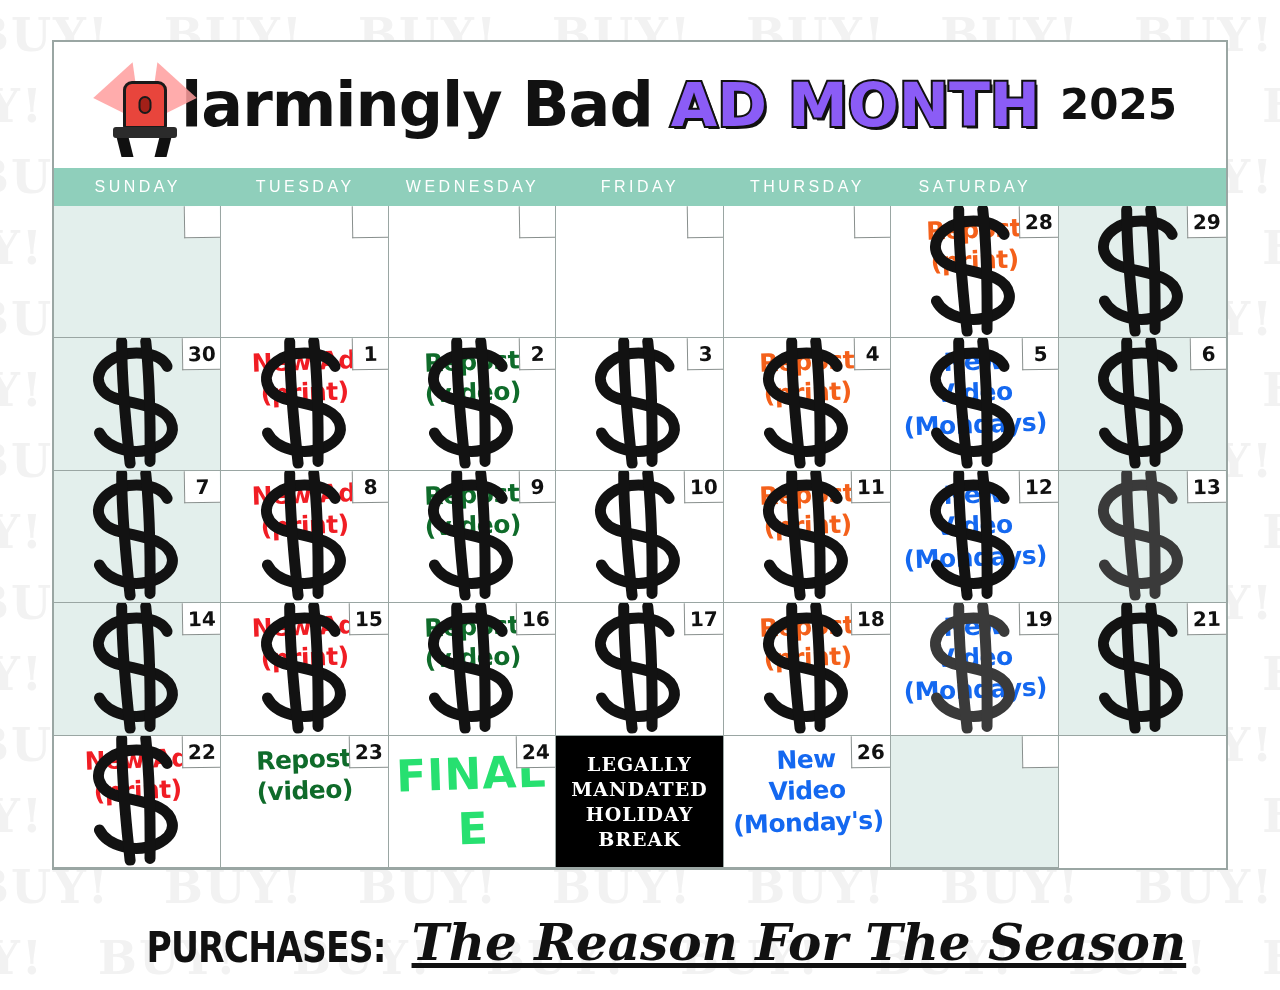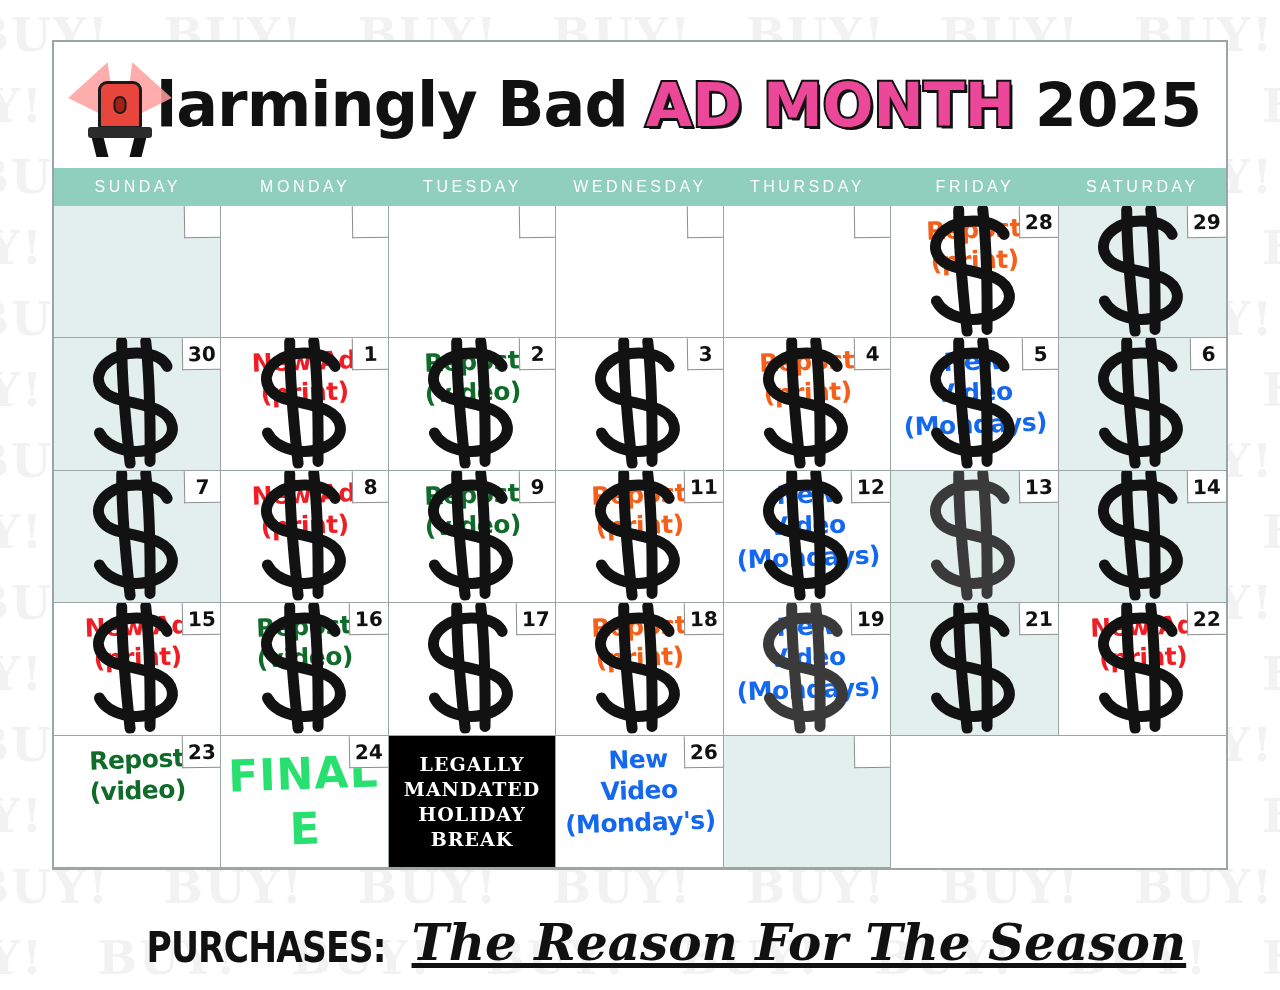--- a/index.html
+++ b/index.html
@@ -123,32 +123,32 @@
     font-weight: 700;
     font-size: 62px;
     letter-spacing: -1px;
     color: #111111;
     line-height: 1;
   }
   .t-ad {
     font-family: "DejaVu Sans", sans-serif;
     font-weight: 700;
     font-size: 60px;
-    color: #ec4899;
+    color: #8b5cf6;
     letter-spacing: 0px;
     line-height: 1;
     margin-left: 18px;
     -webkit-text-stroke: 4px #111111;
     paint-order: stroke fill;
     text-shadow: 3px 3px 0 #111111;
   }
   .t-year {
     font-family: "DejaVu Sans", sans-serif;
     font-weight: 700;
-    font-size: 60px;
+    font-size: 42px;
     color: #111111;
     margin-left: 20px;
     line-height: 1;
   }
 
   
   #weekdays {
     display: grid;
     grid-template-columns: repeat(7, 1fr);
     background: #8fcfbb;
@@ -441,25 +441,24 @@
         <div class="siren-base"></div>
       </div>
       <span class="t-main">larmingly Bad</span>
       <span class="t-ad">AD MONTH</span>
       <span class="t-year">2025</span>
     </div>
   </div>
 
   <div id="weekdays">
       <div>SUNDAY</div>
-      <div>MONDAY</div>
       <div>TUESDAY</div>
       <div>WEDNESDAY</div>
+      <div>FRIDAY</div>
       <div>THURSDAY</div>
-      <div>FRIDAY</div>
       <div>SATURDAY</div>
     </div>
 
   <div id="grid">
       <div class="cell weekend">
         <div class="datebox empty"></div>
       </div>
       <div class="cell">
         <div class="datebox empty"></div>
       </div>
@@ -613,20 +612,30 @@
           <span class="l2">(video)</span>
         </div>
         <div class="dollar"><svg width="120" height="132" viewBox="0 0 120 132">
             <g fill="none" stroke="#121212" stroke-width="11" stroke-linecap="round" stroke-linejoin="round">
               <path d="M92 32 C86 16 52 12 34 24 C16 36 20 56 44 63 C70 71 92 74 94 92 C96 110 66 120 44 113 C32 109 24 102 21 95"></path>
               <path d="M48 5 C46 40 48 92 50 127"></path>
               <path d="M72 6 C74 42 72 94 70 126"></path>
             </g>
           </svg></div>
         <div class="datebox">9</div>
+      </div>
+      <div class="cell">
+        <div class="dollar"><svg width="120" height="132" viewBox="0 0 120 132">
+            <g fill="none" stroke="#121212" stroke-width="11" stroke-linecap="round" stroke-linejoin="round">
+              <path d="M92 32 C86 16 52 12 34 24 C16 36 20 56 44 63 C70 71 92 74 94 92 C96 110 66 120 44 113 C32 109 24 102 21 95"></path>
+              <path d="M48 5 C46 40 48 92 50 127"></path>
+              <path d="M72 6 C74 42 72 94 70 126"></path>
+            </g>
+          </svg></div>
+        <div class="datebox">10</div>
       </div>
       <div class="cell">
         <div class="note orange">
           <span class="l2">Repost</span>
           <span class="l2">(print)</span>
         </div>
         <div class="dollar"><svg width="120" height="132" viewBox="0 0 120 132">
             <g fill="none" stroke="#121212" stroke-width="11" stroke-linecap="round" stroke-linejoin="round">
               <path d="M92 32 C86 16 52 12 34 24 C16 36 20 56 44 63 C70 71 92 74 94 92 C96 110 66 120 44 113 C32 109 24 102 21 95"></path>
               <path d="M48 5 C46 40 48 92 50 127"></path>

